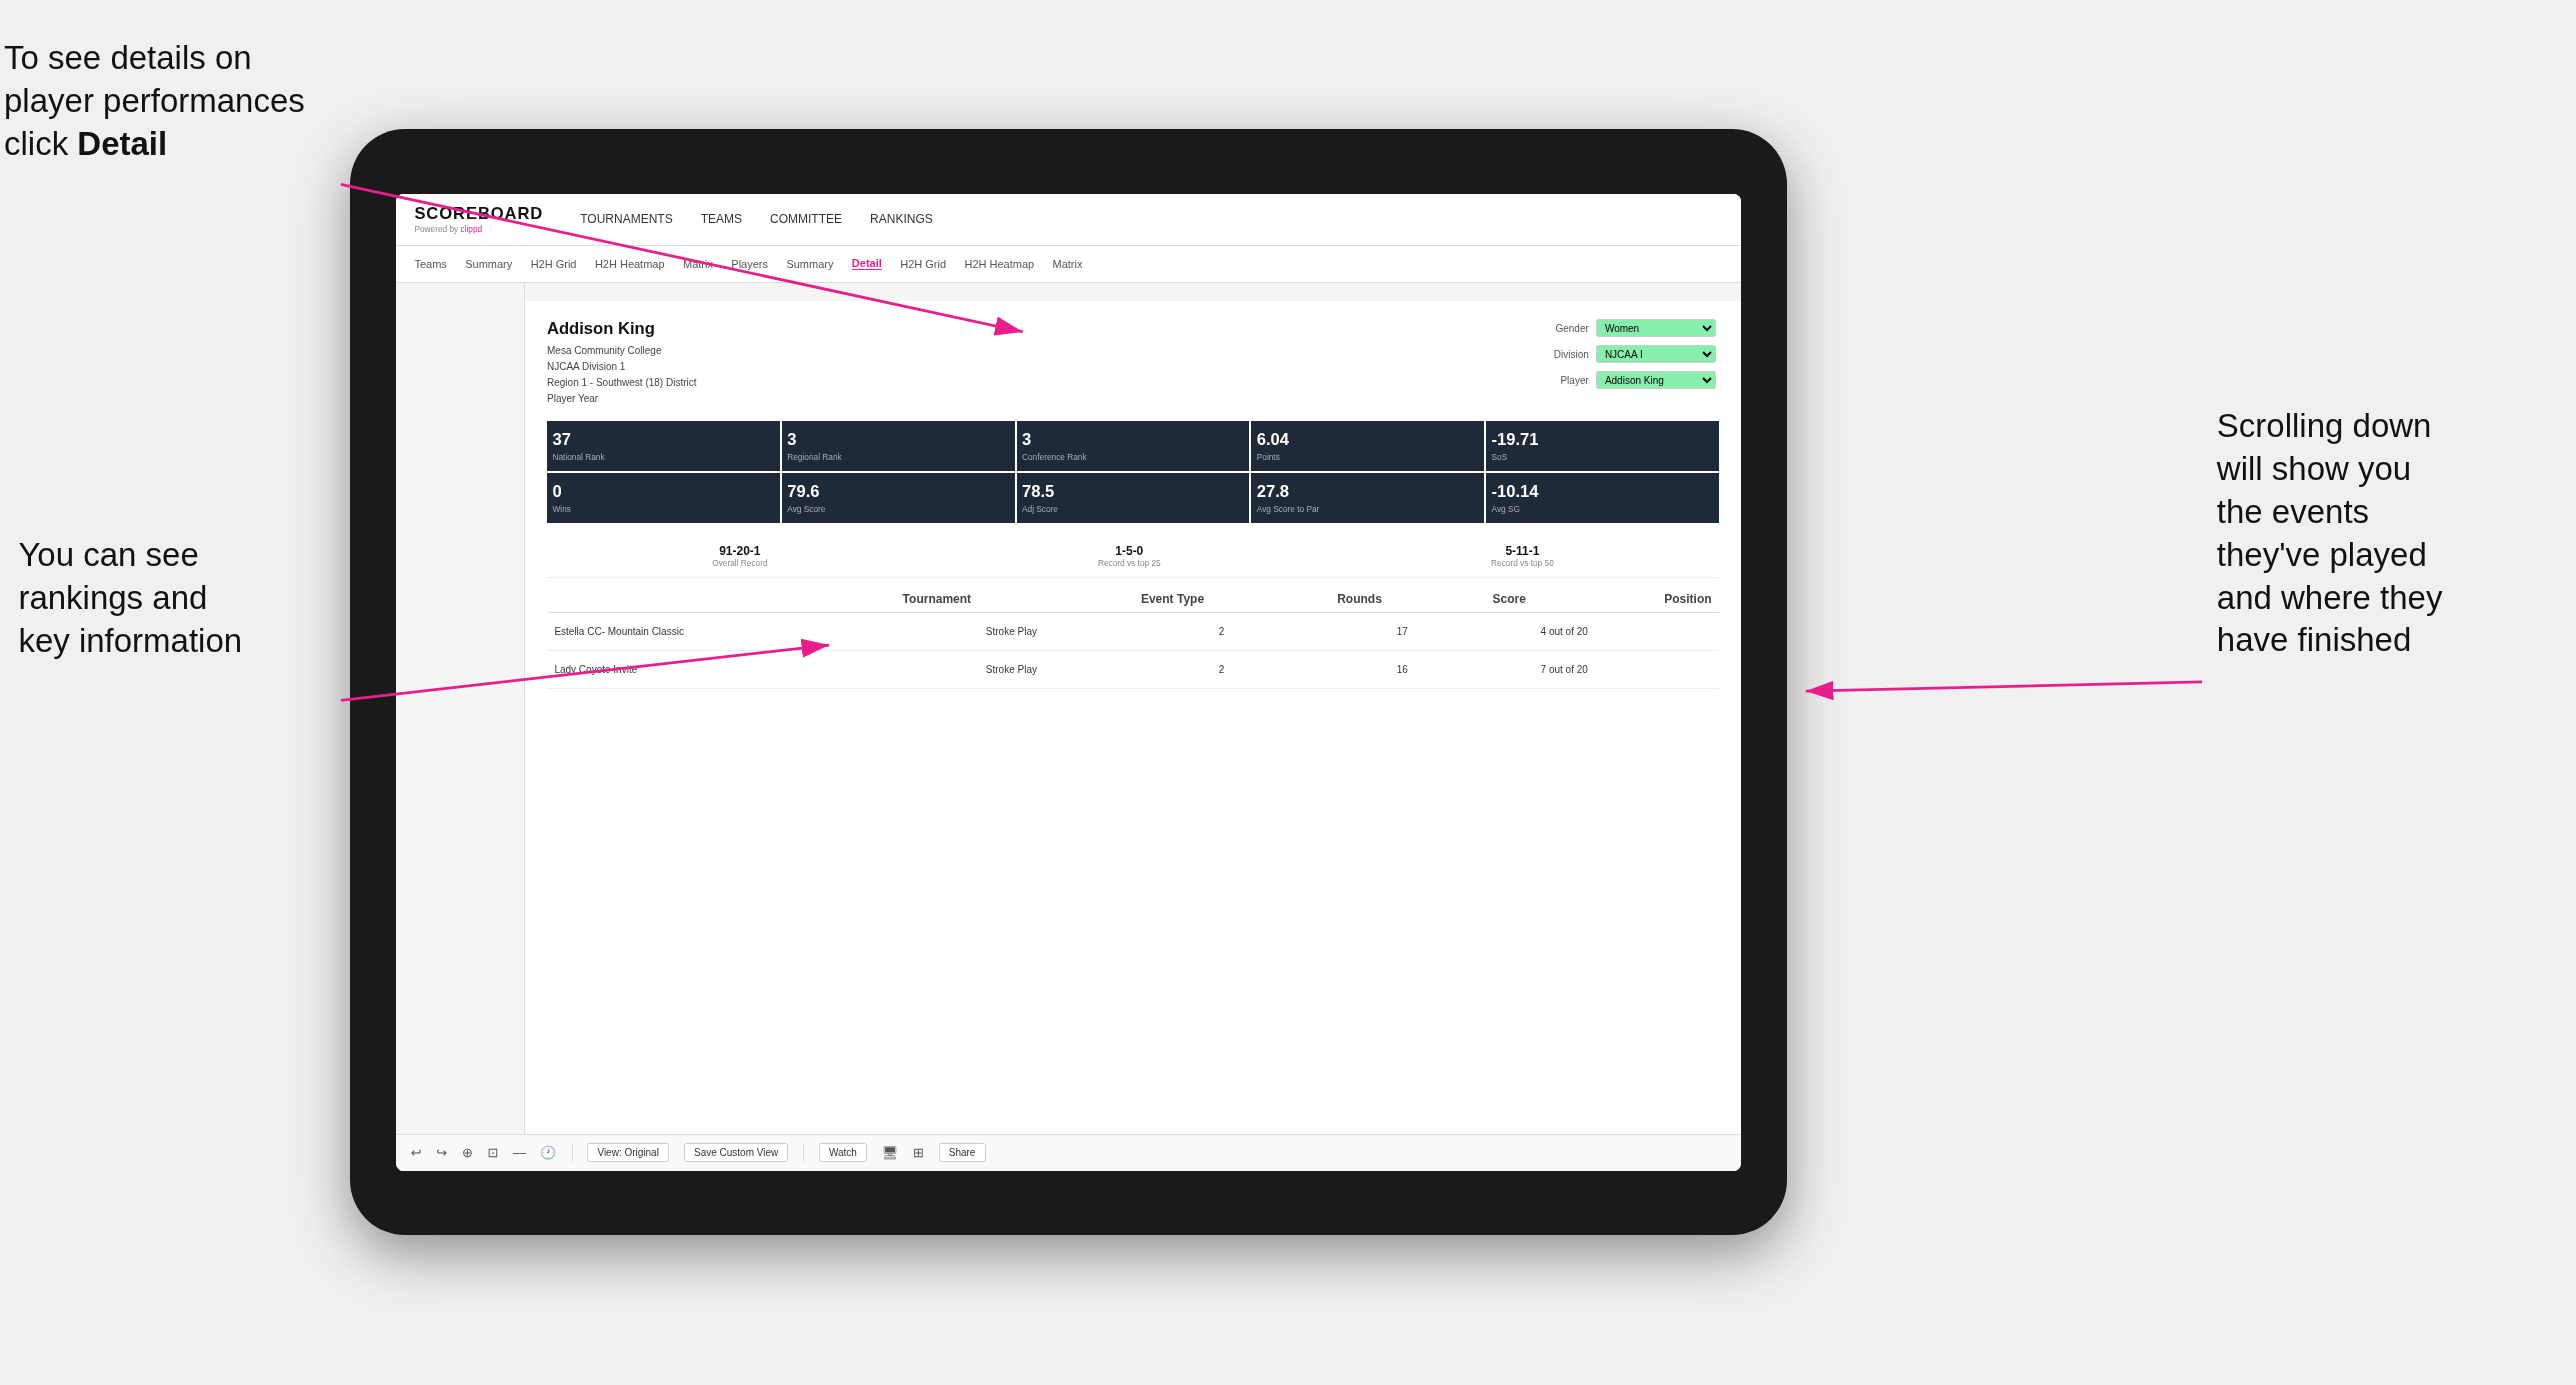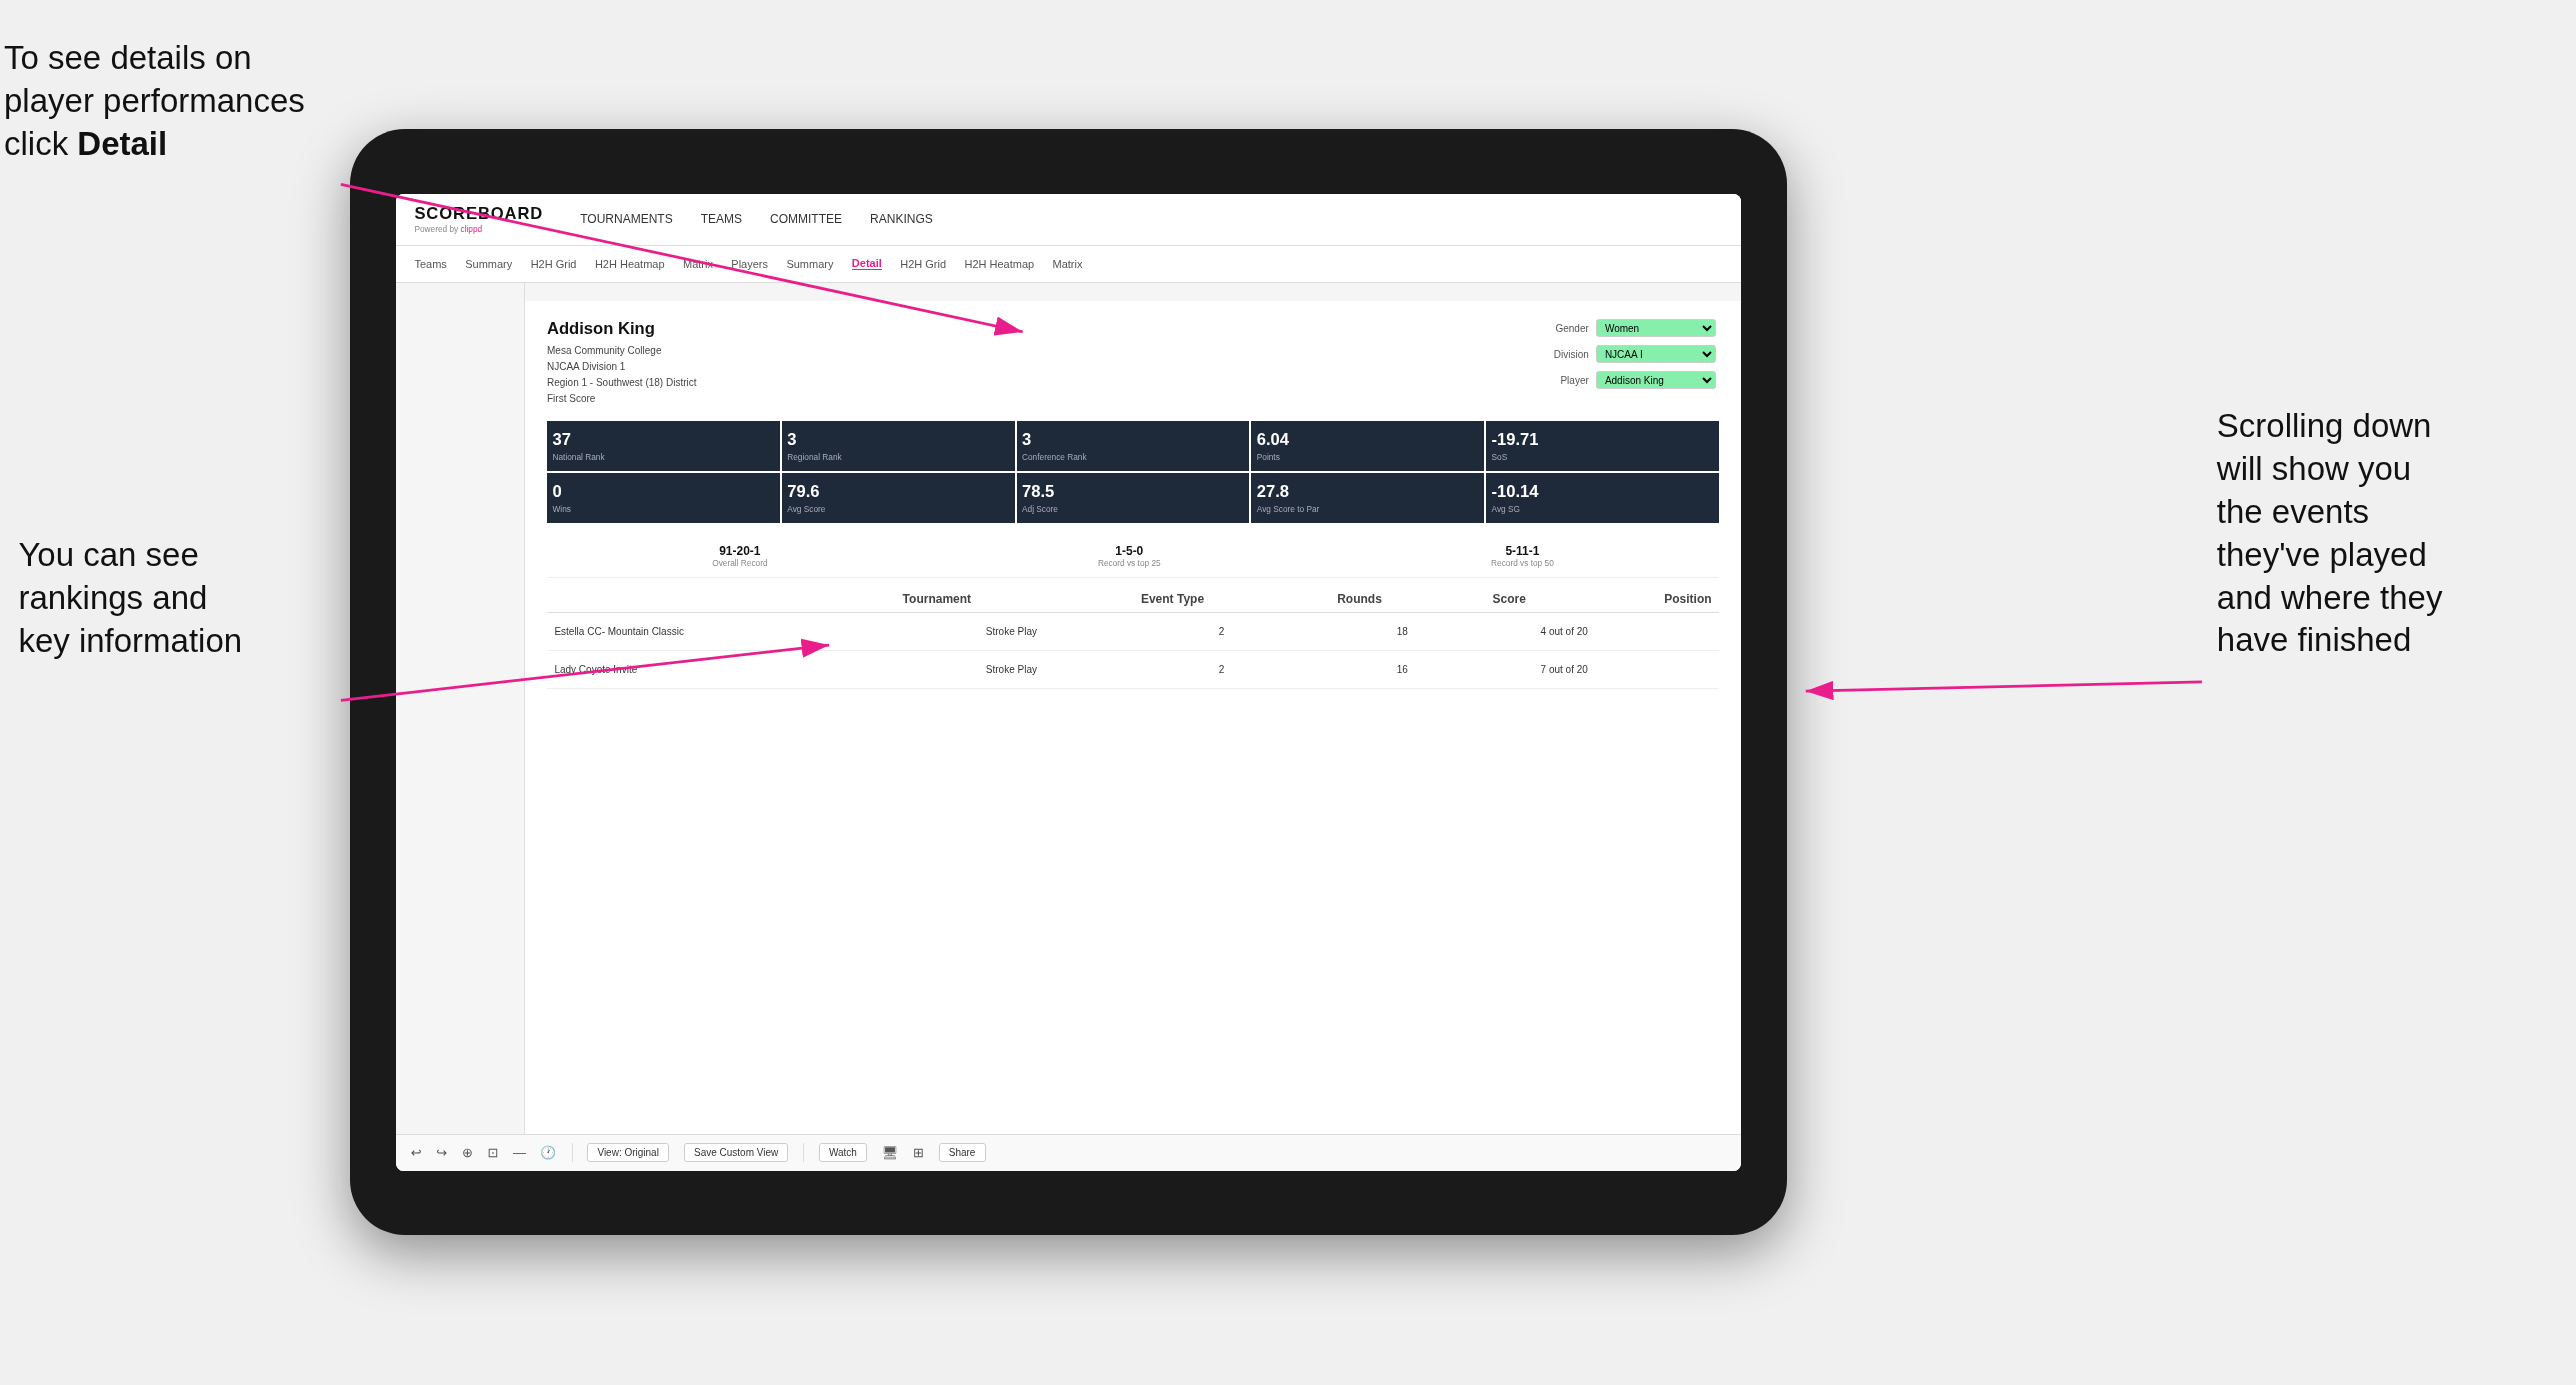--- a/index.html
+++ b/index.html
@@ -360,21 +360,21 @@
     <div class="content-area">
       <div class="sidebar"></div>
       <div class="main-content">
 
         <div class="player-header">
           <div class="player-info">
             <h2>Addison King</h2>
             <p>Mesa Community College</p>
             <p>NJCAA Division 1</p>
             <p>Region 1 - Southwest (18) District</p>
-            <p>First Score</p>
+            <p>Player Year</p>
           </div>
           <div class="player-controls">
             <div class="control-row">
               <label>Gender</label>
               <select>
                 <option>Women</option>
               </select>
             </div>
             <div class="control-row">
               <label>Division</label>
@@ -460,21 +460,21 @@
               <th>Rounds</th>
               <th>Score</th>
               <th>Position</th>
             </tr>
           </thead>
           <tbody>
             <tr>
               <td>Estella CC- Mountain Classic</td>
               <td>Stroke Play</td>
               <td>2</td>
-              <td>18</td>
+              <td>17</td>
               <td>4 out of 20</td>
             </tr>
             <tr>
               <td>Lady Coyote Invite</td>
               <td>Stroke Play</td>
               <td>2</td>
               <td>16</td>
               <td>7 out of 20</td>
             </tr>
           </tbody>

